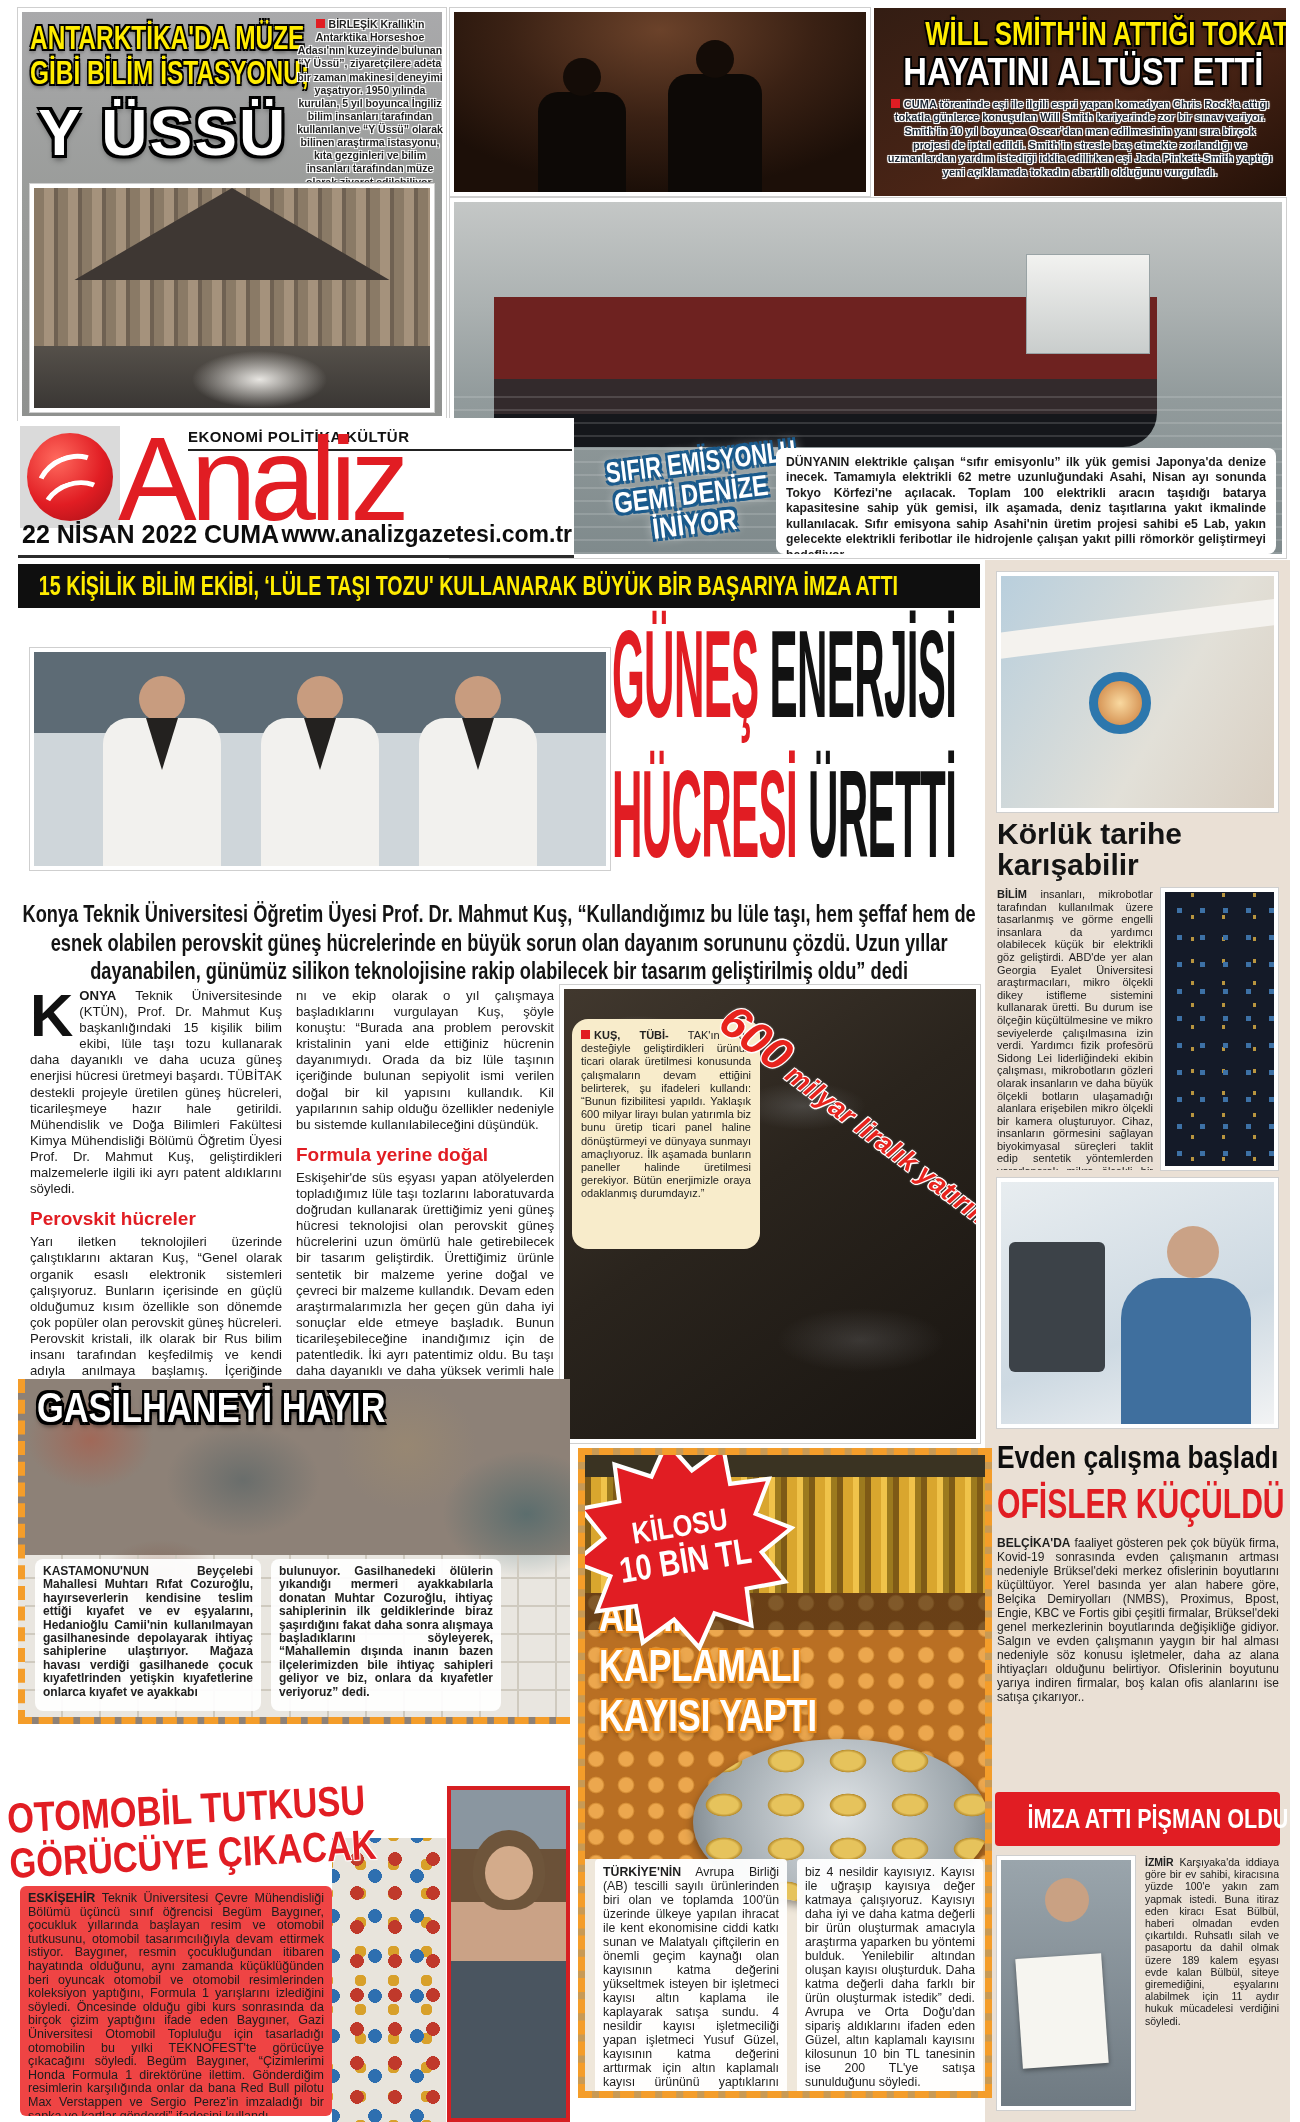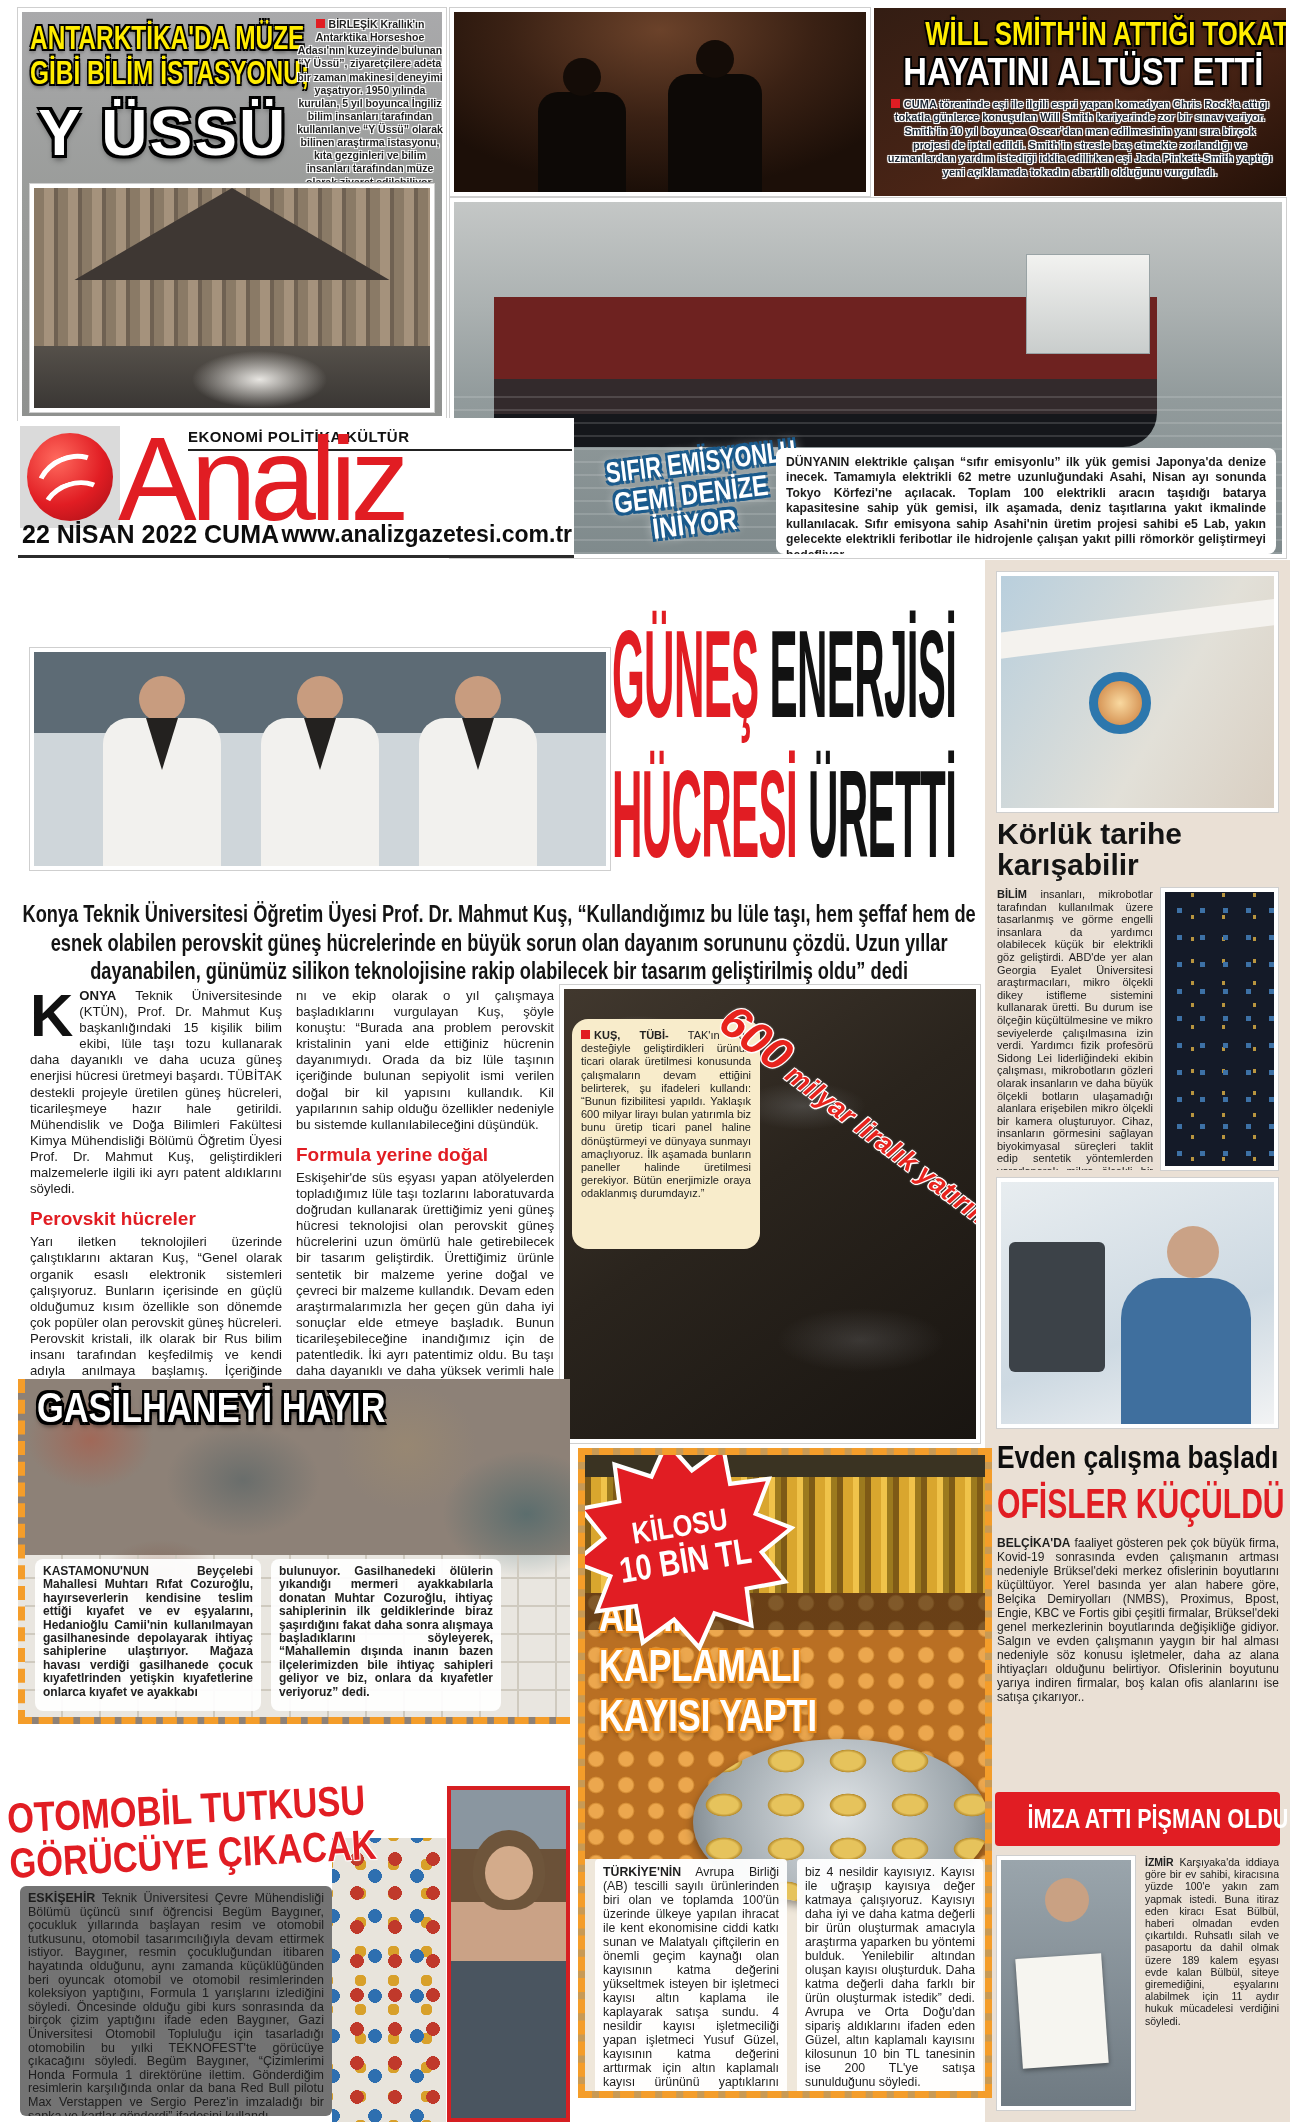--- a/index.html
+++ b/index.html
@@ -169,21 +169,21 @@
      text-align:justify;box-sizing:border-box;z-index:2;}
   .gas-c1{left:10px;width:226px;} .gas-c2{left:246px;width:230px;}
 
   
   .oto-title{left:6px;top:1796px;transform:rotate(-3deg);transform-origin:0 0;line-height:1.08;z-index:3;}
   .oto-title span{display:block;font-size:42px;font-weight:700;color:#e11d23;}
   .oto-cars{left:332px;top:1838px;width:114px;height:284px;background-color:#e8e4dc;
      background-image:radial-gradient(circle 7px,#c0392b 96%,rgba(0,0,0,0)),radial-gradient(circle 7px,#2e6fb0 96%,rgba(0,0,0,0)),
        radial-gradient(circle 6px,#d8a02a 96%,rgba(0,0,0,0));
      background-size:38px 34px,42px 40px,33px 29px;background-position:6px 4px,22px 18px,12px 12px;}
-  .oto-body{left:20px;top:1886px;width:312px;height:230px;background:#737373;border-radius:6px;padding:6px 8px;
+  .oto-body{left:20px;top:1886px;width:312px;height:230px;background:#ef4444;border-radius:6px;padding:6px 8px;
      font-size:12.5px;line-height:13.6px;text-align:justify;color:#1d1d1d;overflow:hidden;box-sizing:border-box;z-index:2;}
   .girl{left:447px;top:1786px;width:123px;height:336px;border:4px solid #d61f22;box-sizing:border-box;overflow:hidden;
      background:linear-gradient(180deg,#8a96a0 0 18%,#6b5138 18% 34%,#caa286 34% 52%,#4a5560 52%);}
   .girl::before{content:"";position:absolute;left:22px;top:40px;width:72px;height:80px;border-radius:50% 50% 42% 42%;
      background:#6e553b;}
   .girl::after{content:"";position:absolute;left:34px;top:56px;width:48px;height:54px;border-radius:50%;background:#d3ab8b;}
 
   
   .kay{left:578px;top:1448px;width:414px;height:650px;border:7px dashed #f49d2a;box-sizing:border-box;overflow:hidden;
      background:#c89a55;}
@@ -287,20 +287,23 @@
       </div>
     </div>
     <div class="tagline">EKONOMİ POLİTİKA KÜLTÜR</div>
     <div class="brand">Analiz</div>
     <div class="daterow">
       <span class="mdate">22 NİSAN 2022 CUMA</span>
       <span class="murl">www.analizgazetesi.com.tr</span>
     </div>
   </header>
 
+  <div class="abs kickbar">
+    <span class="cx" style="--sx:.73"><span>15 KİŞİLİK BİLİM EKİBİ, ‘LÜLE TAŞI TOZU' KULLANARAK BÜYÜK BİR BAŞARIYA İMZA ATTI</span></span>
+  </div>
 
   <div class="abs sci ph">
     <div class="sci-in">
       <div class="person"></div>
       <div class="person"></div>
       <div class="person"></div>
     </div>
   </div>
 
   <div class="abs hl hl1">

